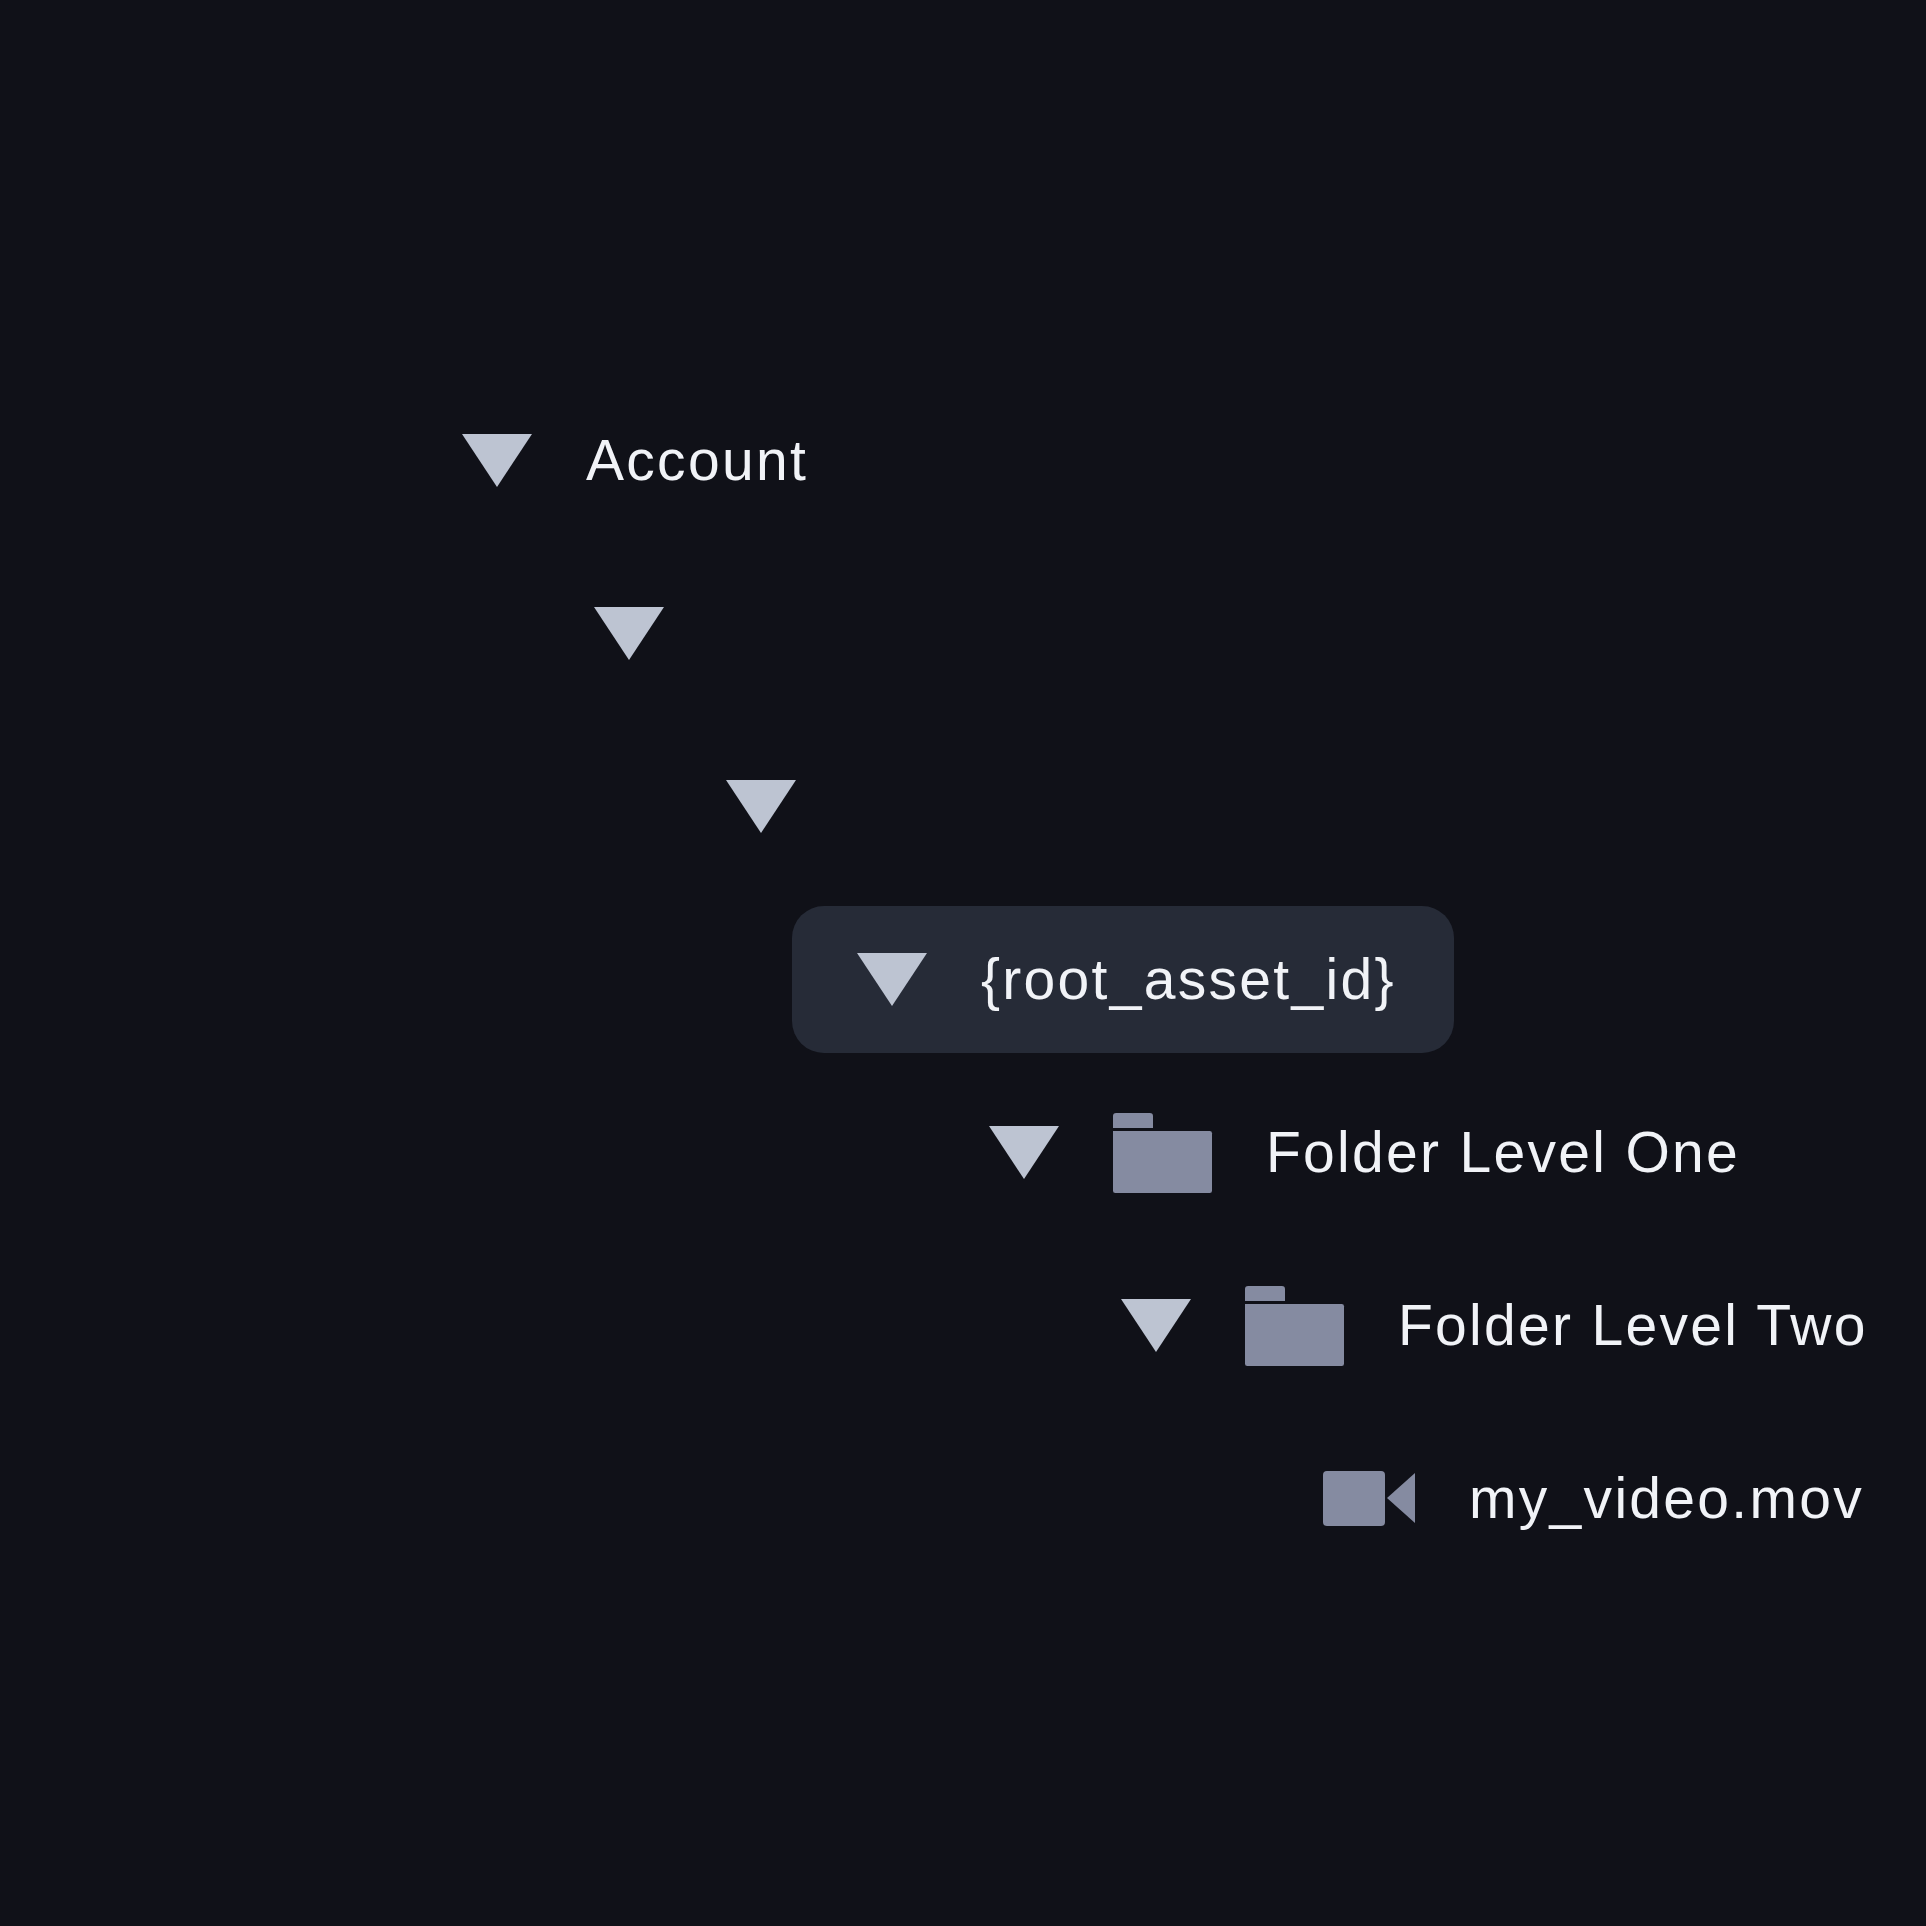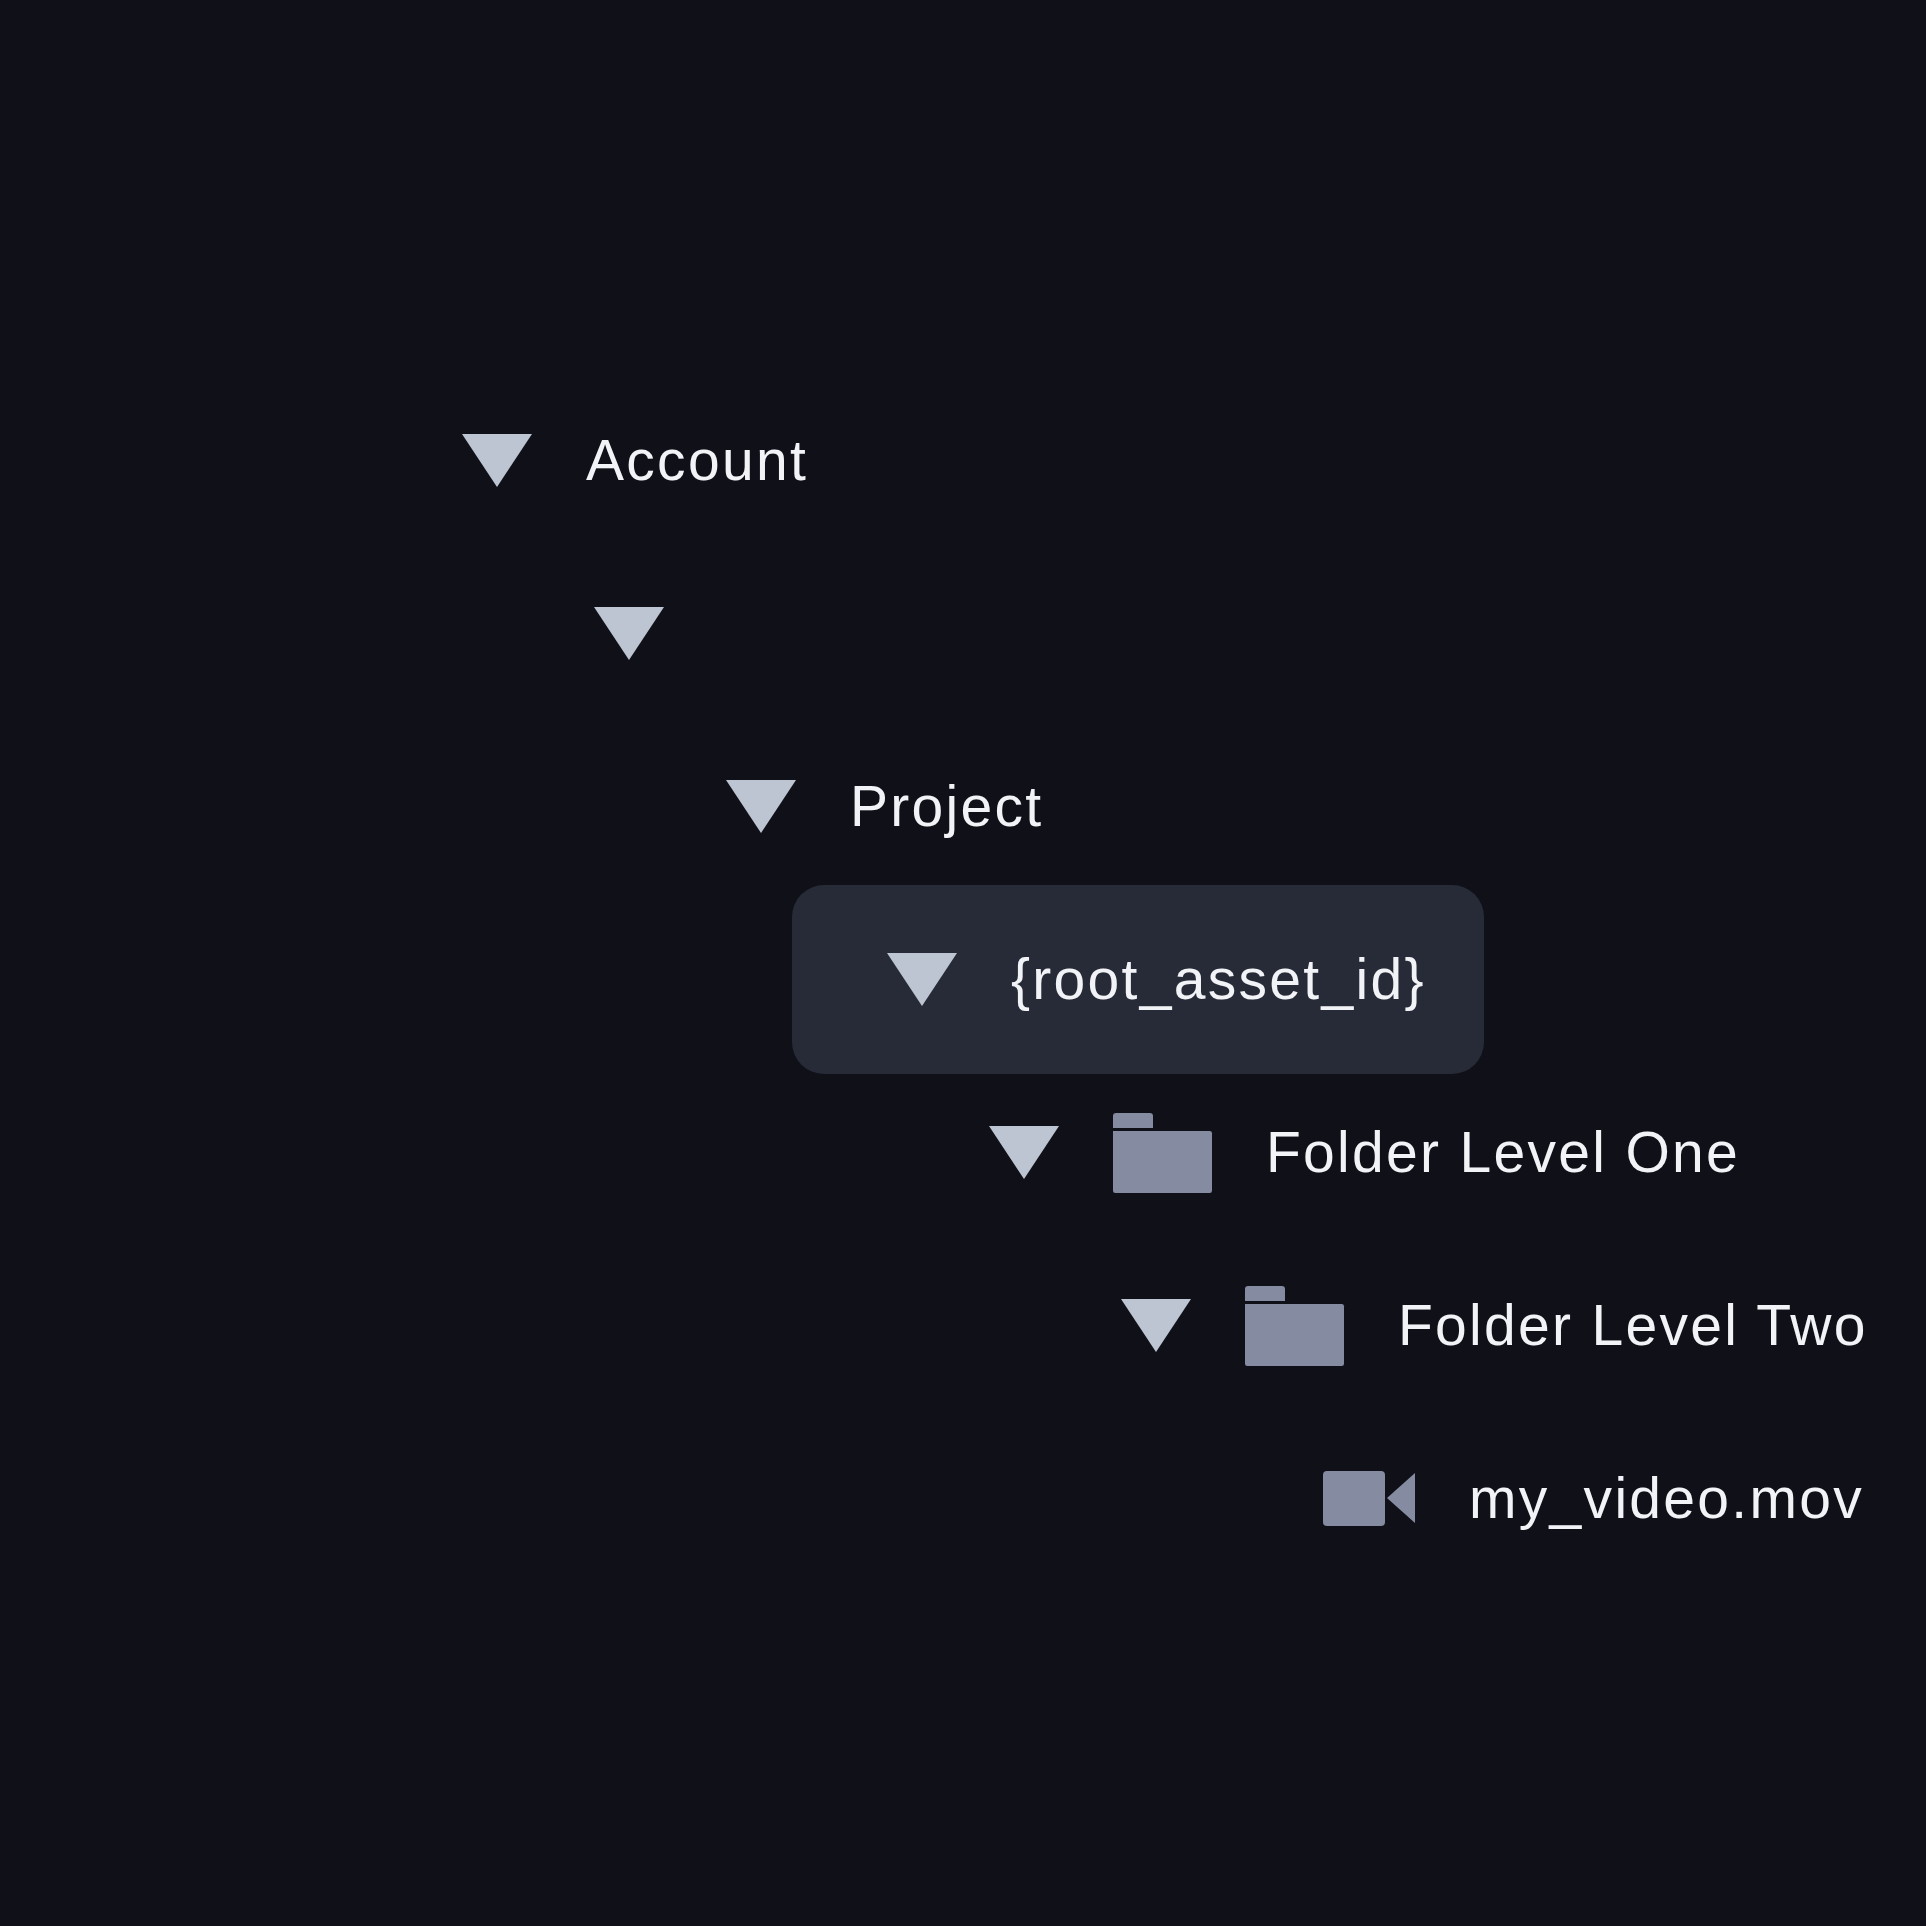--- a/index.html
+++ b/index.html
@@ -26,23 +26,23 @@
     display: flex;
     align-items: center;
   }
   .row-content {
     display: flex;
     align-items: center;
     gap: 54px;
   }
   .row-content.highlight {
     background: var(--highlight, #262B37);
-    height: 189px;
+    height: 147px;
     margin: -8px 0;
-    padding: 0 58px 0 95px;
+    padding: 0 58px 0 65px;
     border-radius: 32px;
   }
   .caret {
     width: 0;
     height: 0;
     border-left: 35px solid transparent;
     border-right: 35px solid transparent;
     border-top: 53px solid var(--caret, #BDC4D2);
     flex: none;
   }
@@ -115,21 +115,20 @@
         </div>
       </div>
       <div class="row" style="padding-left: 594px;">
         <div class="row-content">
           <span class="caret"></span>
         </div>
       </div>
       <div class="row" style="padding-left: 726px;">
         <div class="row-content">
           <span class="caret"></span>
-          <span class="label">Project</span>
         </div>
       </div>
       <div class="row" style="padding-left: 792px;">
         <div class="row-content highlight">
           <span class="caret"></span>
           <span class="label">{root_asset_id}</span>
         </div>
       </div>
       <div class="row" style="padding-left: 989px;">
         <div class="row-content">

